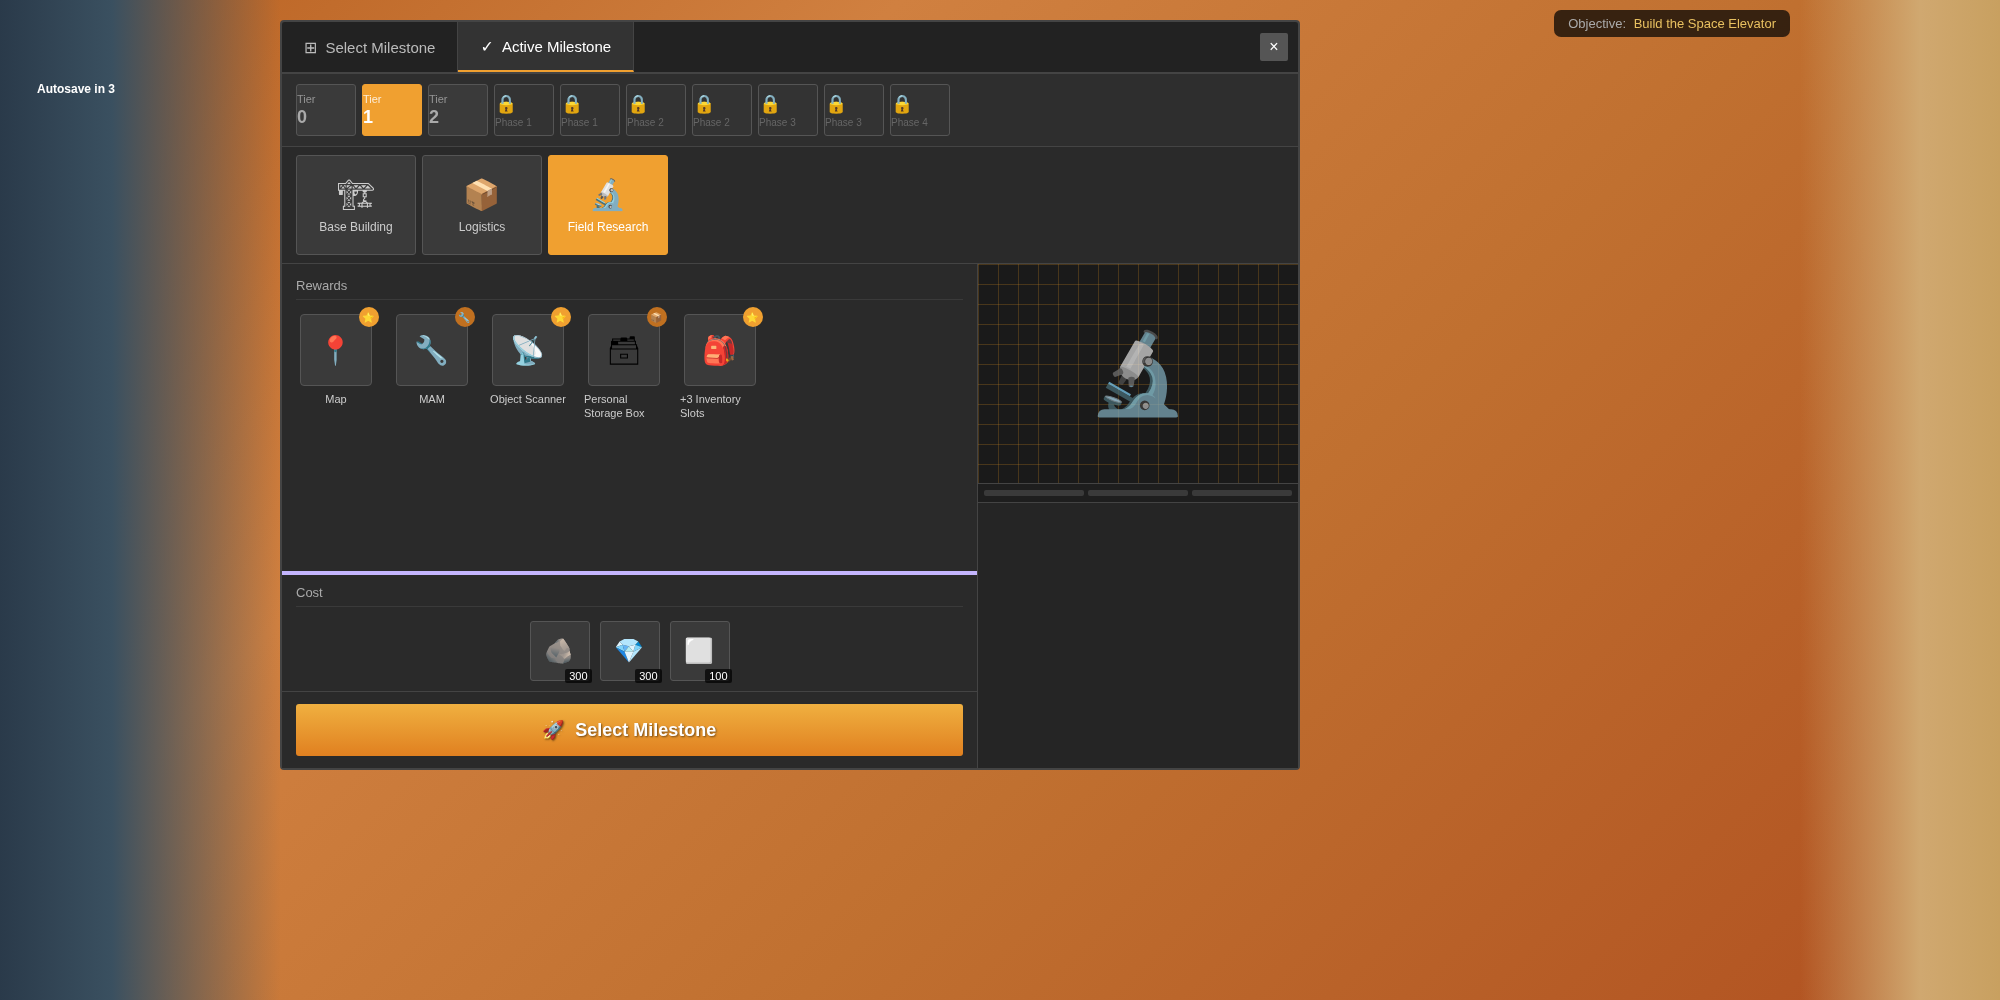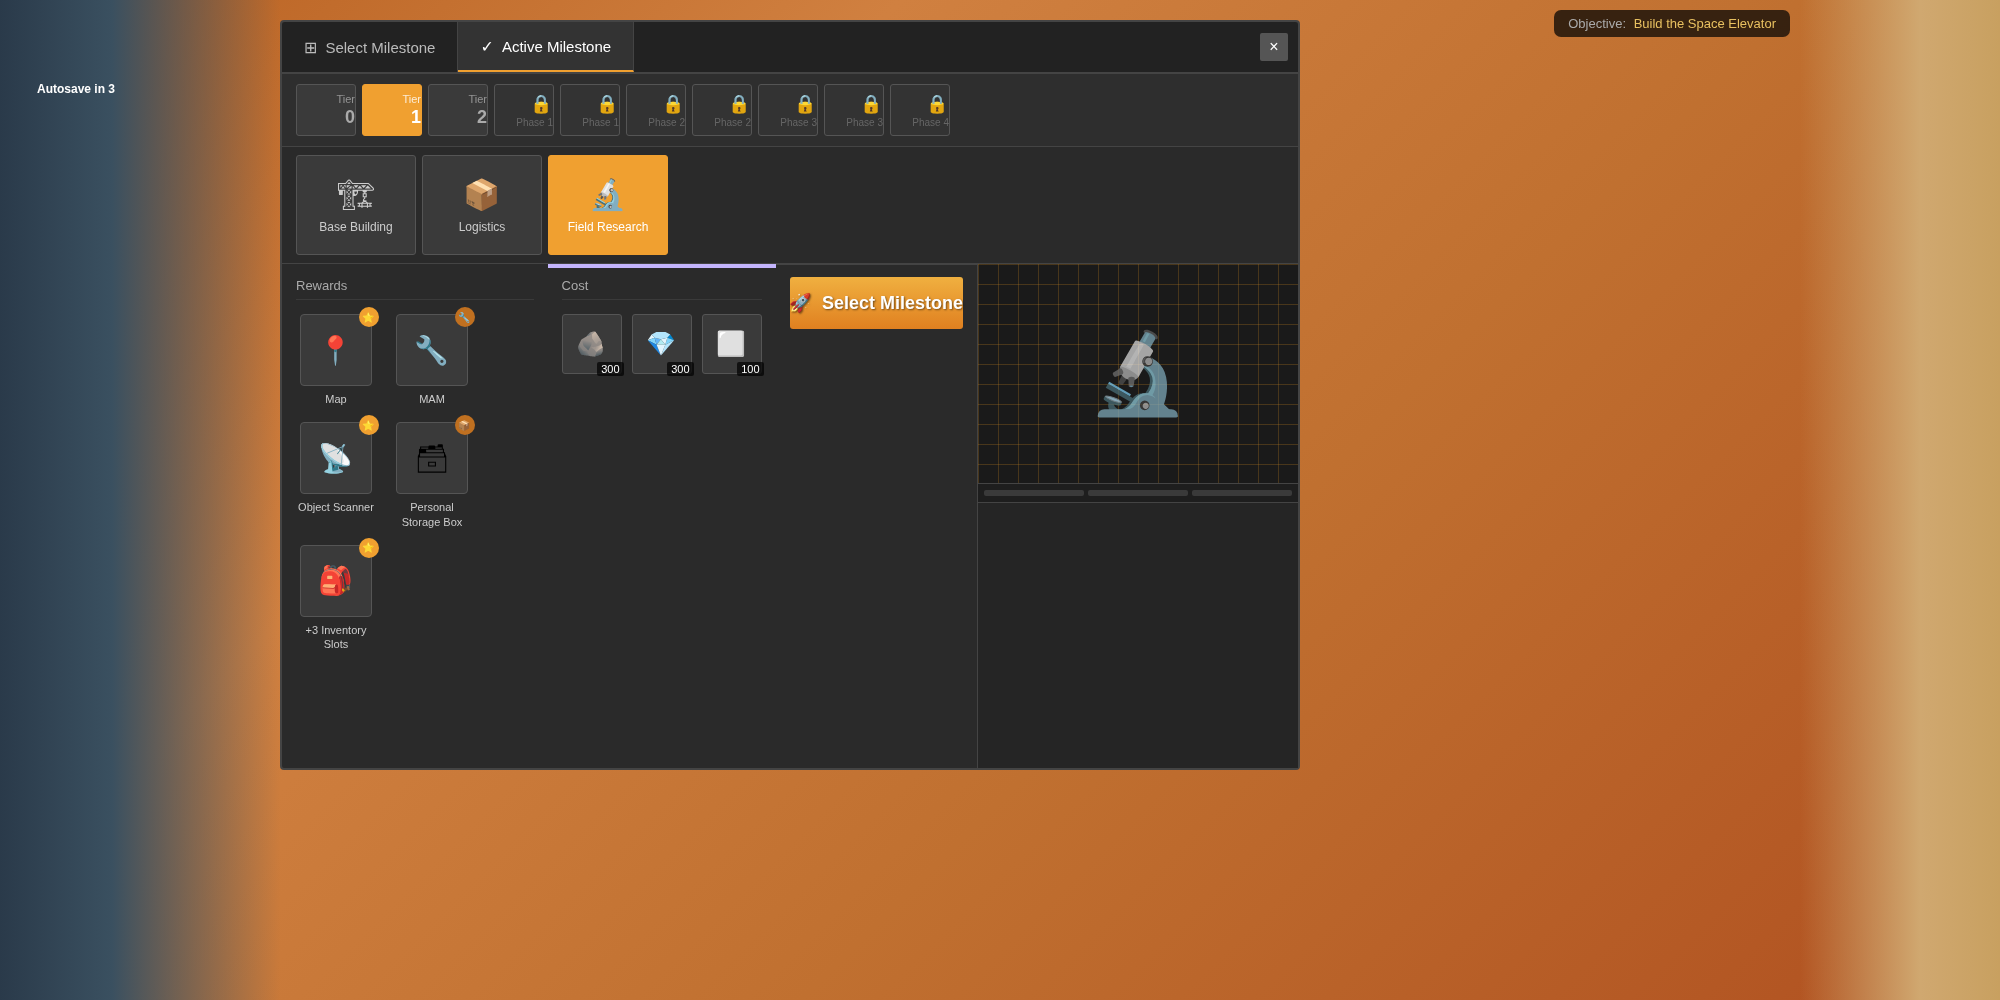--- a/index.html
+++ b/index.html
@@ -127,21 +127,21 @@
     }
     .tier-btn {
       min-width: 60px;
       height: 52px;
       background: #3a3a3a;
       border: 1px solid #555;
       color: #aaa;
       font-size: 13px;
       cursor: pointer;
       border-radius: 3px;
-      display: flex; flex-direction: column; align-items: flex-end; justify-content: center;
+      display: flex; flex-direction: column; align-items: flex-start; justify-content: center;
       gap: 2px;
     }
     .tier-btn.active {
       background: #f0a030;
       color: #fff;
       border-color: #f0a030;
     }
     .tier-btn .tier-label {
       font-size: 11px;
       opacity: 0.8;
@@ -198,21 +198,21 @@
     .content-area {
       display: flex;
       flex: 1;
       overflow: hidden;
     }
 
     
     .left-panel {
       flex: 1;
       display: flex;
-      flex-direction: row;
+      flex-direction: column;
       border-right: 1px solid #444;
     }
 
     .rewards-section {
       flex: 1;
       padding: 14px;
     }
     .section-title {
       color: #aaa;
       font-size: 13px;
@@ -251,21 +251,21 @@
       display: flex; align-items: center; justify-content: center;
       font-size: 10px;
       color: #fff;
     }
     .reward-icon {
       font-size: 28px;
     }
     .reward-label {
       color: #ccc;
       font-size: 11px;
-      text-align: center;
+      text-align: left;
       line-height: 1.3;
     }
 
     
     .cost-section {
       padding: 10px 14px;
       border-top: 4px solid #c4b5fd;
     }
     .cost-items {
       display: flex;

